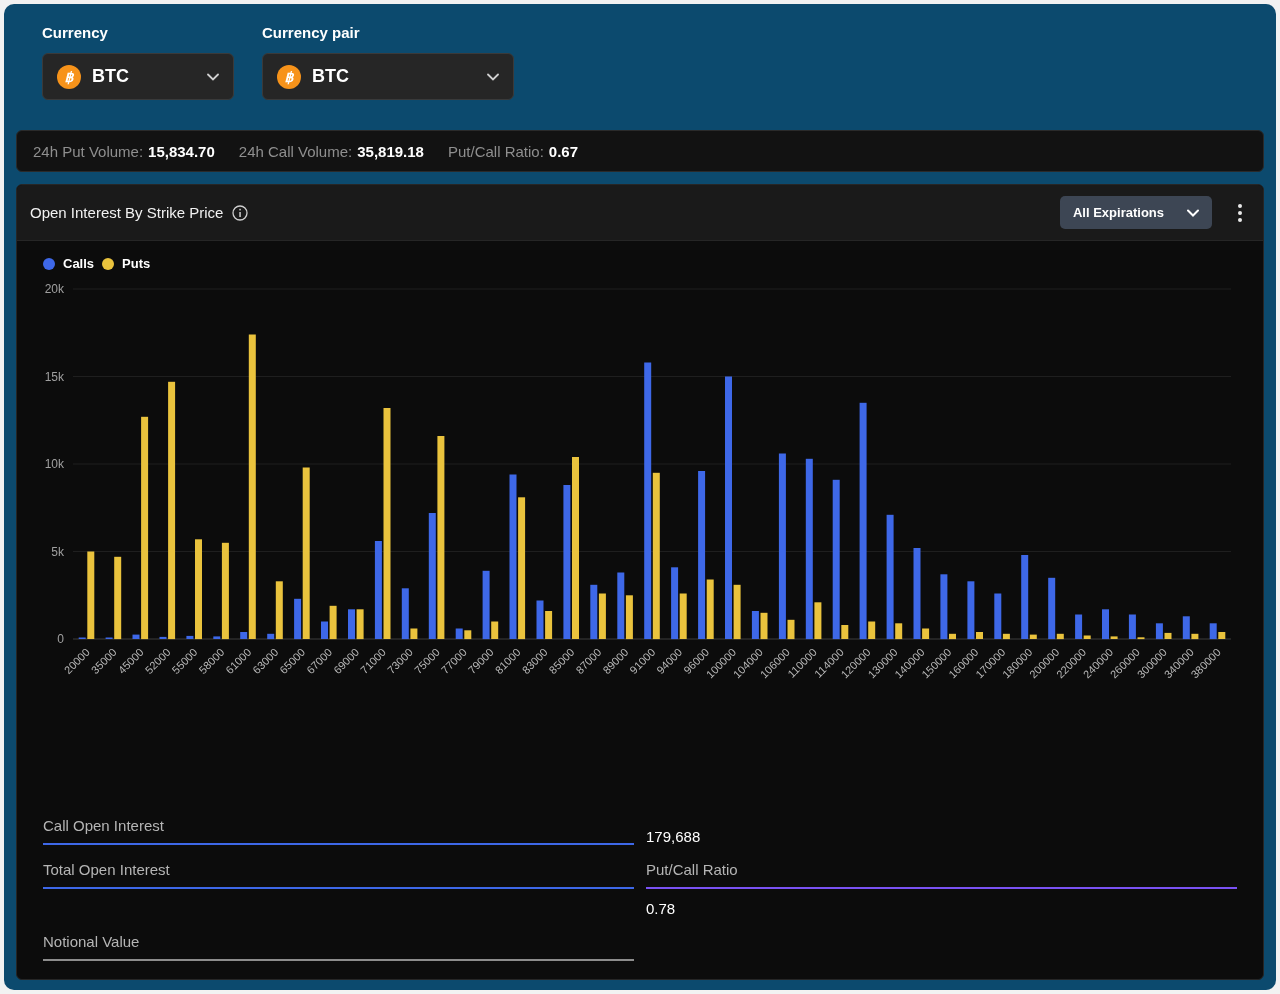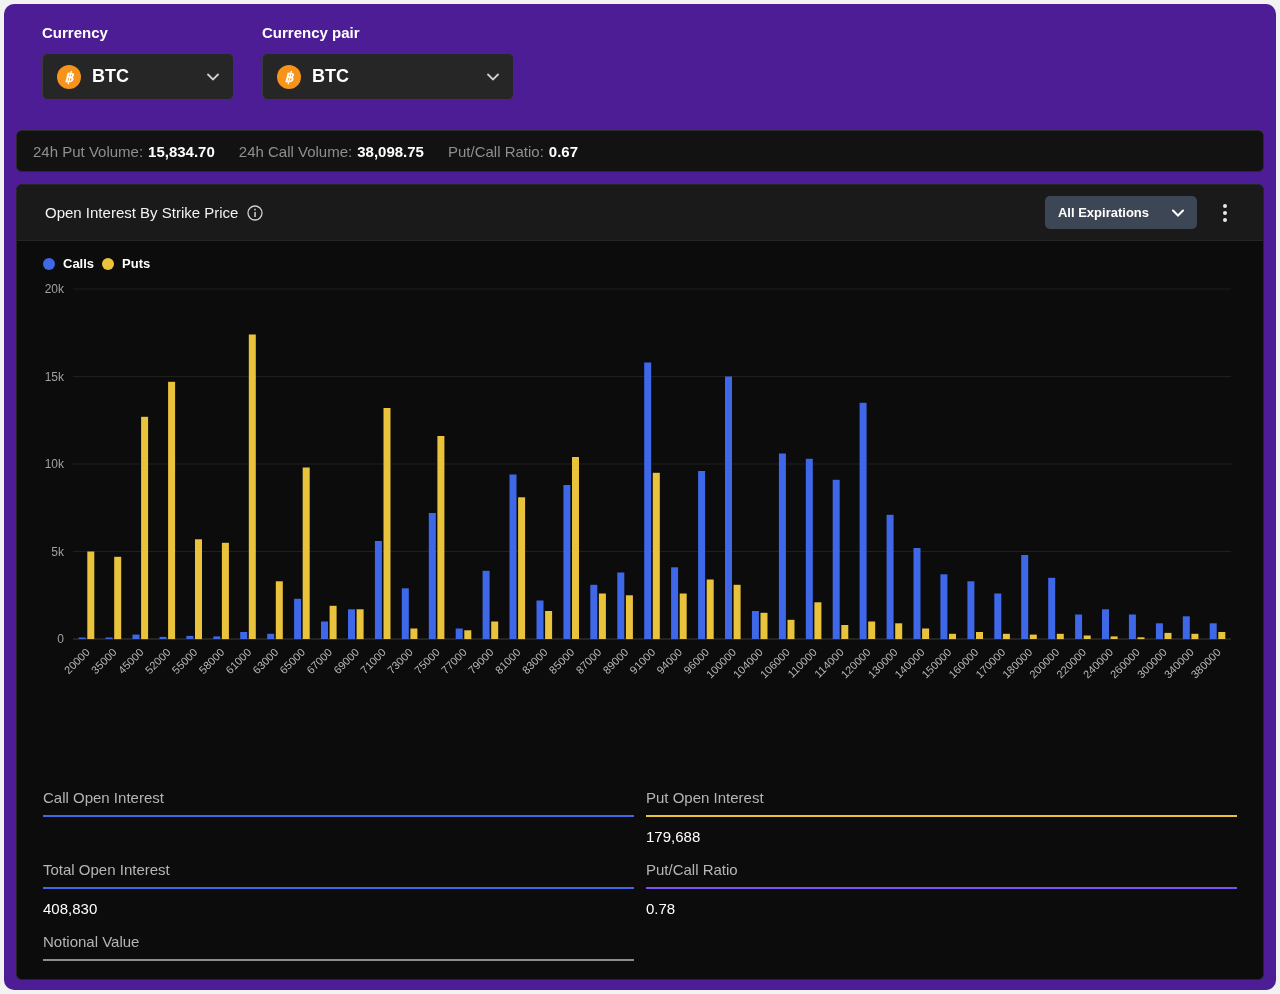--- a/index.html
+++ b/index.html
@@ -1,19 +1,19 @@
 <!DOCTYPE html>
 <html><head>
 <meta charset="utf-8">
 <style>
   * { box-sizing: border-box; margin: 0; padding: 0; }
   body { background: #ffffff; font-family: "Liberation Sans", sans-serif; }
   .frame { width: 1280px; height: 994px; padding: 4px; background: #f2f2f2; }
   .app {
-    width: 100%; height: 100%; background: #4c1d95; border-radius: 10px;
+    width: 100%; height: 100%; background: #0c4a6e; border-radius: 10px;
     padding: 10px 12px; display: flex; flex-direction: column; gap: 12px; overflow: hidden;
   }
 
   
   .top-panel { padding: 10px 26px 18px; display: flex; gap: 28px; }
   .filter-group { display: flex; flex-direction: column; gap: 12px; }
   .filter-label { color: #ffffff; font-size: 15px; font-weight: bold; }
   .select {
     display: flex; align-items: center; gap: 11px; background: #262626;
     border: 1px solid #3a3a3a; border-radius: 6px; height: 47px; padding: 0 14px; cursor: pointer;
@@ -36,21 +36,21 @@
   .stat { font-size: 15px; }
   .stat-label { color: #8f8f8f; }
   .stat-value { color: #ffffff; font-weight: bold; margin-left: 5px; }
 
   
   .chart-card {
     background: #0c0c0c; border: 1px solid #262626; border-radius: 6px;
     flex: 1; display: flex; flex-direction: column; overflow: hidden;
   }
   .card-header {
-    background: #1a1a1a; border-bottom: 1px solid #262626; padding: 11px 28px;
+    background: #1a1a1a; border-bottom: 1px solid #262626; padding: 11px 13px;
     display: flex; align-items: center; flex: 0 0 auto;
   }
   .card-title { color: #f2f2f2; font-size: 15px; }
   .info-icon { margin-left: 9px; display: flex; align-items: center; cursor: pointer; }
   .header-right { margin-left: auto; display: flex; align-items: center; gap: 18px; }
   .expirations-btn {
     background: #3d4654; color: #ffffff; font-weight: bold; font-size: 13px;
     font-family: "Liberation Sans", sans-serif;
     border: none; border-radius: 5px; padding: 9px 13px;
     display: flex; align-items: center; gap: 23px; cursor: pointer;
@@ -108,21 +108,21 @@
           </span>
         </div>
       </div>
     </div>
 
     <div class="stats-bar">
       <span class="stat">
         <span class="stat-label">24h Put Volume:</span><span class="stat-value">15,834.70</span>
       </span>
       <span class="stat">
-        <span class="stat-label">24h Call Volume:</span><span class="stat-value">38,098.75</span>
+        <span class="stat-label">24h Call Volume:</span><span class="stat-value">35,819.18</span>
       </span>
       <span class="stat">
         <span class="stat-label">Put/Call Ratio:</span><span class="stat-value">0.67</span>
       </span>
     </div>
 
     <div class="chart-card">
       <div class="card-header">
         <span class="card-title">Open Interest By Strike Price</span>
         <span class="info-icon">
@@ -298,26 +298,24 @@
             <rect x="1180.7" y="348.3" width="7.0" height="15.8" fill="#3e68e8"></rect>
             <rect x="1189.3" y="357.0" width="7.0" height="7.0" fill="#eac33d"></rect>
             <text x="1192.5" y="378.0" text-anchor="end" fill="#b8b8b8" font-size="11" font-family="Liberation Sans, sans-serif" transform="rotate(-45 1192.5 378.0)">380000</text>
           </svg></div>
 
       <div class="summary">
         <div class="summary-item">
           <span class="summary-label" style="border-bottom-color: rgb(62, 104, 232);">Call Open Interest</span>
         </div>
         <div class="summary-item">
-          <span class="summary-label" style="border-bottom-color: rgb(234, 195, 61);">Put Open Interest</span>
           <div class="summary-value">179,688</div>
         </div>
         <div class="summary-item">
           <span class="summary-label" style="border-bottom-color: rgb(62, 104, 232);">Total Open Interest</span>
-          <div class="summary-value">408,830</div>
         </div>
         <div class="summary-item">
           <span class="summary-label" style="border-bottom-color: rgb(122, 82, 244);">Put/Call Ratio</span>
           <div class="summary-value">0.78</div>
         </div>
         <div class="summary-item">
           <span class="summary-label" style="border-bottom-color: rgb(141, 141, 141);">Notional Value</span>
         </div>
       </div>
     </div>

